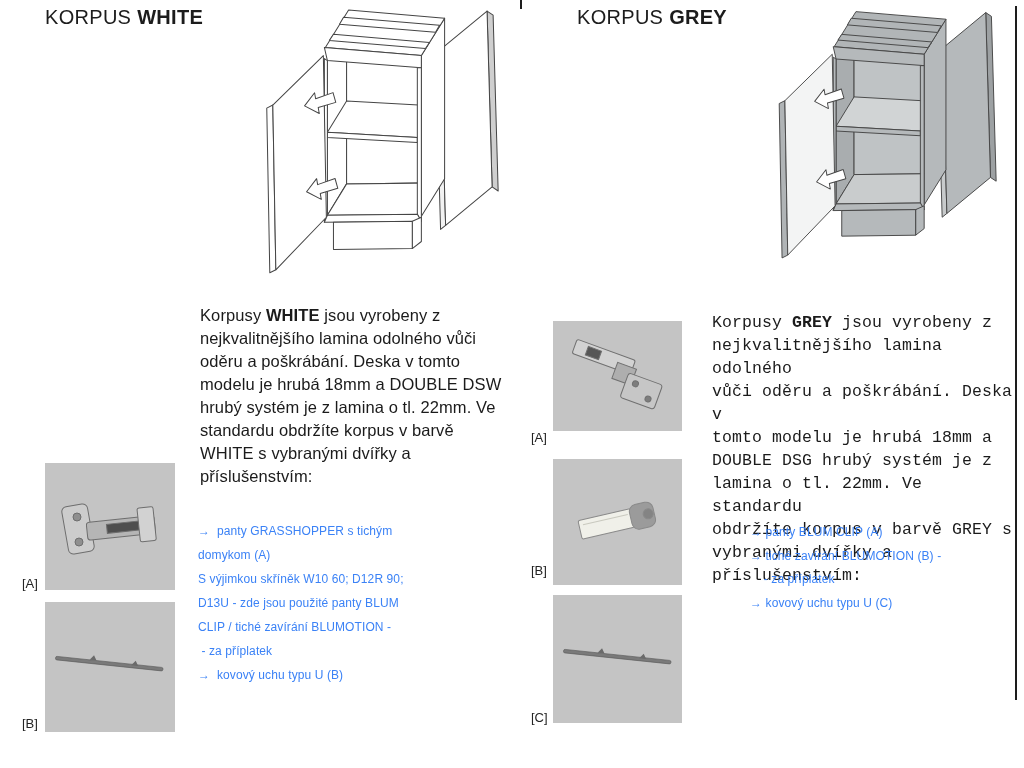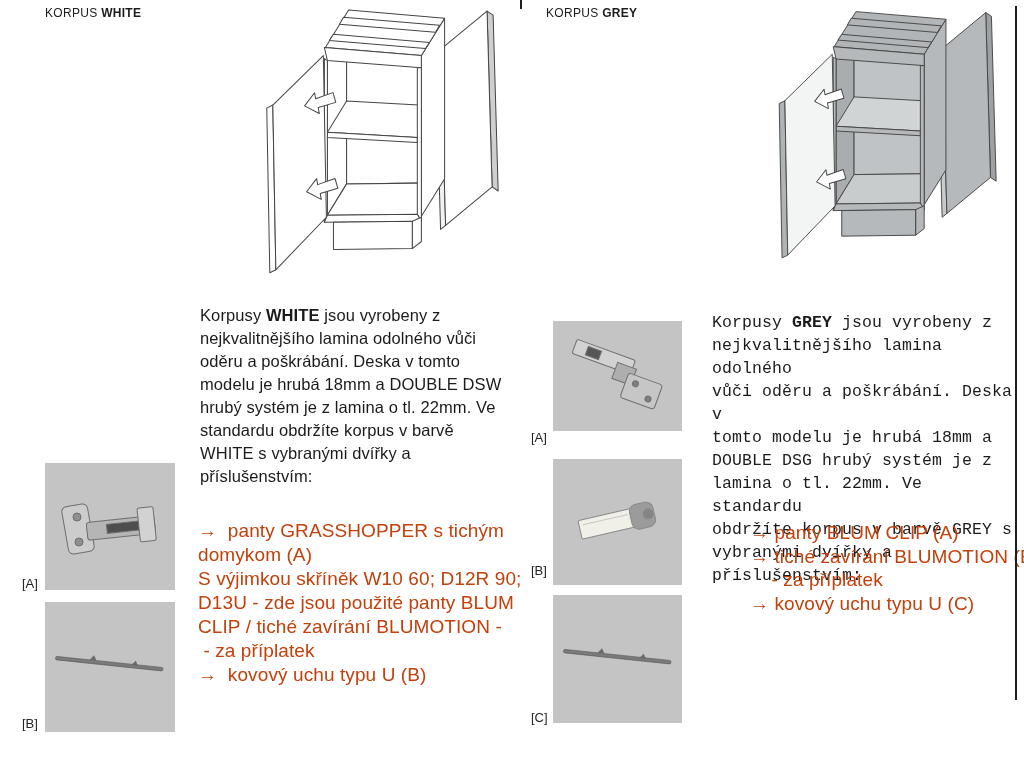--- a/index.html
+++ b/index.html
@@ -1,25 +1,25 @@
 <!DOCTYPE html>
 <html><head>
 <meta charset="utf-8">
 <style>
   html,body{margin:0;padding:0;}
   body{
     width:1024px;height:768px;position:relative;background:#ffffff;
     font-family:"Liberation Sans", sans-serif;color:#1f1f1f;overflow:hidden;
   }
   .abs{position:absolute;}
-  .title{font-size:12px;letter-spacing:.3px;color:#1c1c1c;white-space:pre;}
+  .title{font-size:20px;letter-spacing:.3px;color:#1c1c1c;white-space:pre;}
   .title b{font-weight:bold;}
   .para{font-size:16.5px;line-height:23px;white-space:pre-wrap;color:#1b1b1b;letter-spacing:.1px;}
   .para b{font-weight:bold;}
-  .bullets{font-size:19px;white-space:pre-wrap;color:#c2410c;letter-spacing:.1px;}
+  .bullets{font-size:12px;white-space:pre-wrap;color:#3b82f6;letter-spacing:.1px;}
   .bullets-left{line-height:24px;}
   .bullets-right{line-height:23.5px;}
   .photo-box{background:#c4c4c4;}
   .img-label{font-size:13px;color:#242424;}
   .vline{background:#1d1d1d;}
   
   .cab-white{
     --face:#ffffff;--top:#ffffff;--wall:#ffffff;--back:#ffffff;--floor:#ffffff;
     --shelf:#ffffff;--door:#ffffff;--dooredge:#ffffff;--paneledge:#f2f2f2;--panelside:#cfcfcf;
   }
@@ -119,21 +119,21 @@
       <rect x="10" y="60" width="108" height="3.5" rx="1.5" fill="#7a7a7a" stroke="#565656" stroke-width="0.6"></rect>
       <path d="M44 60 l4 -5 l3 5 z" fill="#6a6a6a"></path>
       <path d="M86 61 l4 -5 l3 5 z" fill="#6a6a6a"></path>
     </g>
   </svg>
 </div>
 <div class="abs img-label" style="left:22px;top:716px;">[B]</div>
 
 <div class="abs vline" style="left:520px;top:0;width:2px;height:9px;"></div>
 
-<div class="abs title" style="left:546px;top:6px;"><span>KORPUS </span><b>GREY</b></div>
+<div class="abs title" style="left:577px;top:6px;"><span>KORPUS </span><b>GREY</b></div>
 
 <svg class="abs cab-grey" style="left:765px;top:5px;" width="252" height="270" viewBox="0 0 250 285">
   <g class="ln">
     <g>
       <polygon points="225,8 231,12 236,186 230,182" style="fill:var(--panelside)"></polygon>
       <polygon points="174,50 179,46 184,220 179,224" style="fill:var(--paneledge)"></polygon>
       <polygon points="179,46 225,8 230,182 184,220" style="fill:var(--face)"></polygon>
     </g>
     <g>
       <polygon points="67,57 86,26 86,179 67,210" style="fill:var(--wall)"></polygon>

